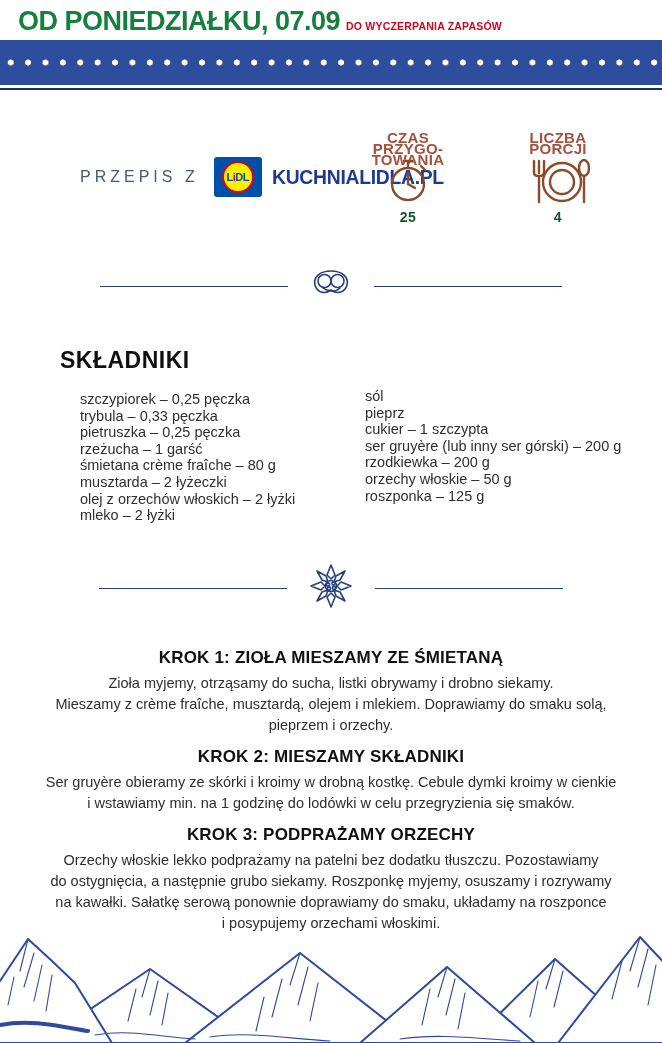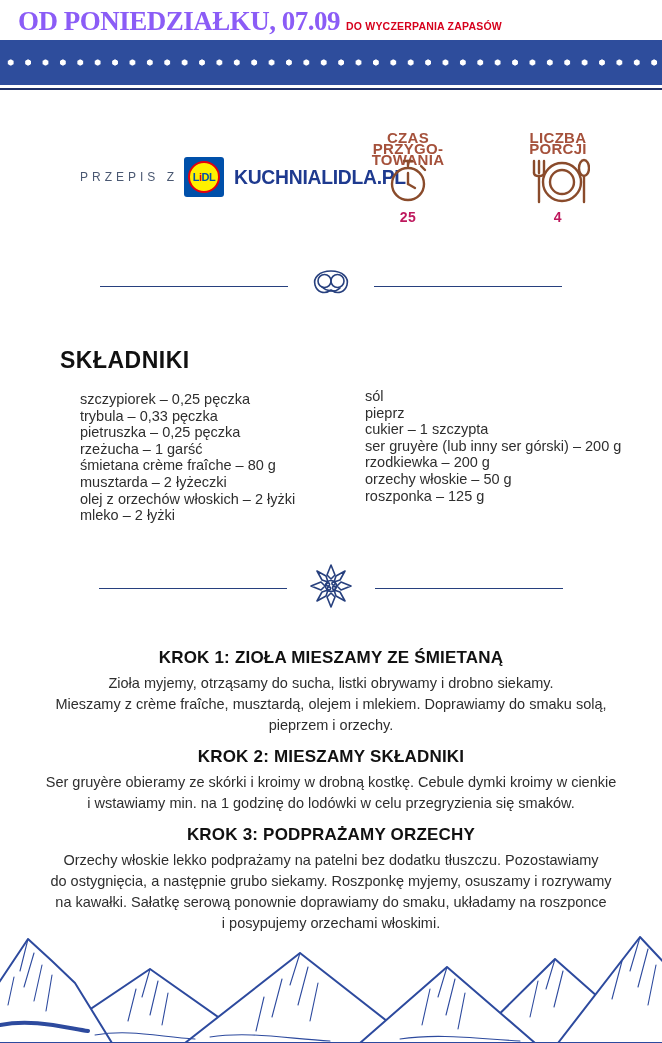--- a/index.html
+++ b/index.html
@@ -9,61 +9,61 @@
     width: 662px; height: 1043px;
     background: #ffffff;
     overflow: hidden;
     font-family: "Liberation Sans", sans-serif;
     margin: 0 auto;
   }
 
   
   .promo-line { position: absolute; top: 6px; left: 18px; white-space: nowrap; }
   .promo-title {
-    color: #8b5cf6; font-size: 27px; font-weight: 800; letter-spacing: -0.5px; font-family: Liberation Serif, serif;
+    color: #15803d; font-size: 27px; font-weight: 800; letter-spacing: -0.5px;
   }
   .promo-sub {
     color: #d6011c; font-size: 10.5px; font-weight: 800; margin-left: 6px; letter-spacing: 0.2px;
   }
   .blue-bar {
     position: absolute; top: 40px; left: 0; width: 662px; height: 45px;
     background-color: #2e4d9c;
     background-image: radial-gradient(circle, #ffffff 2.8px, rgba(255,255,255,0) 3.3px);
     background-size: 17.4px 45px;
     background-position: 2px center;
     background-repeat: repeat-x;
   }
   .thin-rule { position: absolute; top: 88px; left: 0; width: 662px; height: 2px; background: #1e2f66; }
 
   
   .brand-row { position: absolute; top: 157px; left: 80px; display: flex; align-items: center; }
-  .brand-prefix { color: #4a5872; font-size: 12px; letter-spacing: 4px; margin-right: 6px; }
+  .brand-prefix { color: #4a5872; font-size: 16px; letter-spacing: 4px; margin-right: 15px; }
   .lidl-logo {
-    width: 40px; height: 40px; background: #0050aa; border-radius: 3px;
+    width: 48px; height: 40px; background: #0050aa; border-radius: 3px;
     display: flex; align-items: center; justify-content: center; margin-right: 10px;
     flex: 0 0 auto;
   }
   .lidl-circle {
     width: 32px; height: 32px; background: #fff000; border-radius: 50%;
     border: 2px solid #e3000f;
     display: flex; align-items: center; justify-content: center;
   }
   .lidl-word { color: #0050aa; font-size: 11px; font-weight: 800; letter-spacing: -0.5px; }
   .lidl-word .i-dot { color: #e3000f; }
   .brand-site { color: #1e3a8f; font-size: 21px; font-weight: 800; letter-spacing: -0.3px; transform: scaleX(0.92); transform-origin: left center; }
 
   
   .info-row { position: absolute; top: 132px; left: 372px; width: 222px; display: flex; justify-content: space-between; }
   .info-col { width: 72px; display: flex; flex-direction: column; align-items: center; }
   .info-label {
     color: #a5513b; font-size: 15px; font-weight: 700; text-align: center;
     line-height: 11px; letter-spacing: 0.3px; height: 22px;
   }
   .info-icon { height: 48px; display: flex; align-items: center; justify-content: center; margin-top: 3px; }
-  .info-value { color: #be185d; font-size: 14px; font-weight: 800; margin-top: 4px; letter-spacing: 0.5px; }
+  .info-value { color: #14532d; font-size: 14px; font-weight: 800; margin-top: 4px; letter-spacing: 0.5px; }
 
   
   .divider { position: absolute; left: 0; width: 662px; display: flex; align-items: center; justify-content: center; }
   .divider .rule { height: 1px; background: #27407e; width: 188px; }
   .divider .gap { width: 22px; }
   .divider-1 { top: 268px; height: 36px; }
   .divider-2 { top: 563px; height: 50px; }
 
   
   .ingredients-heading {

